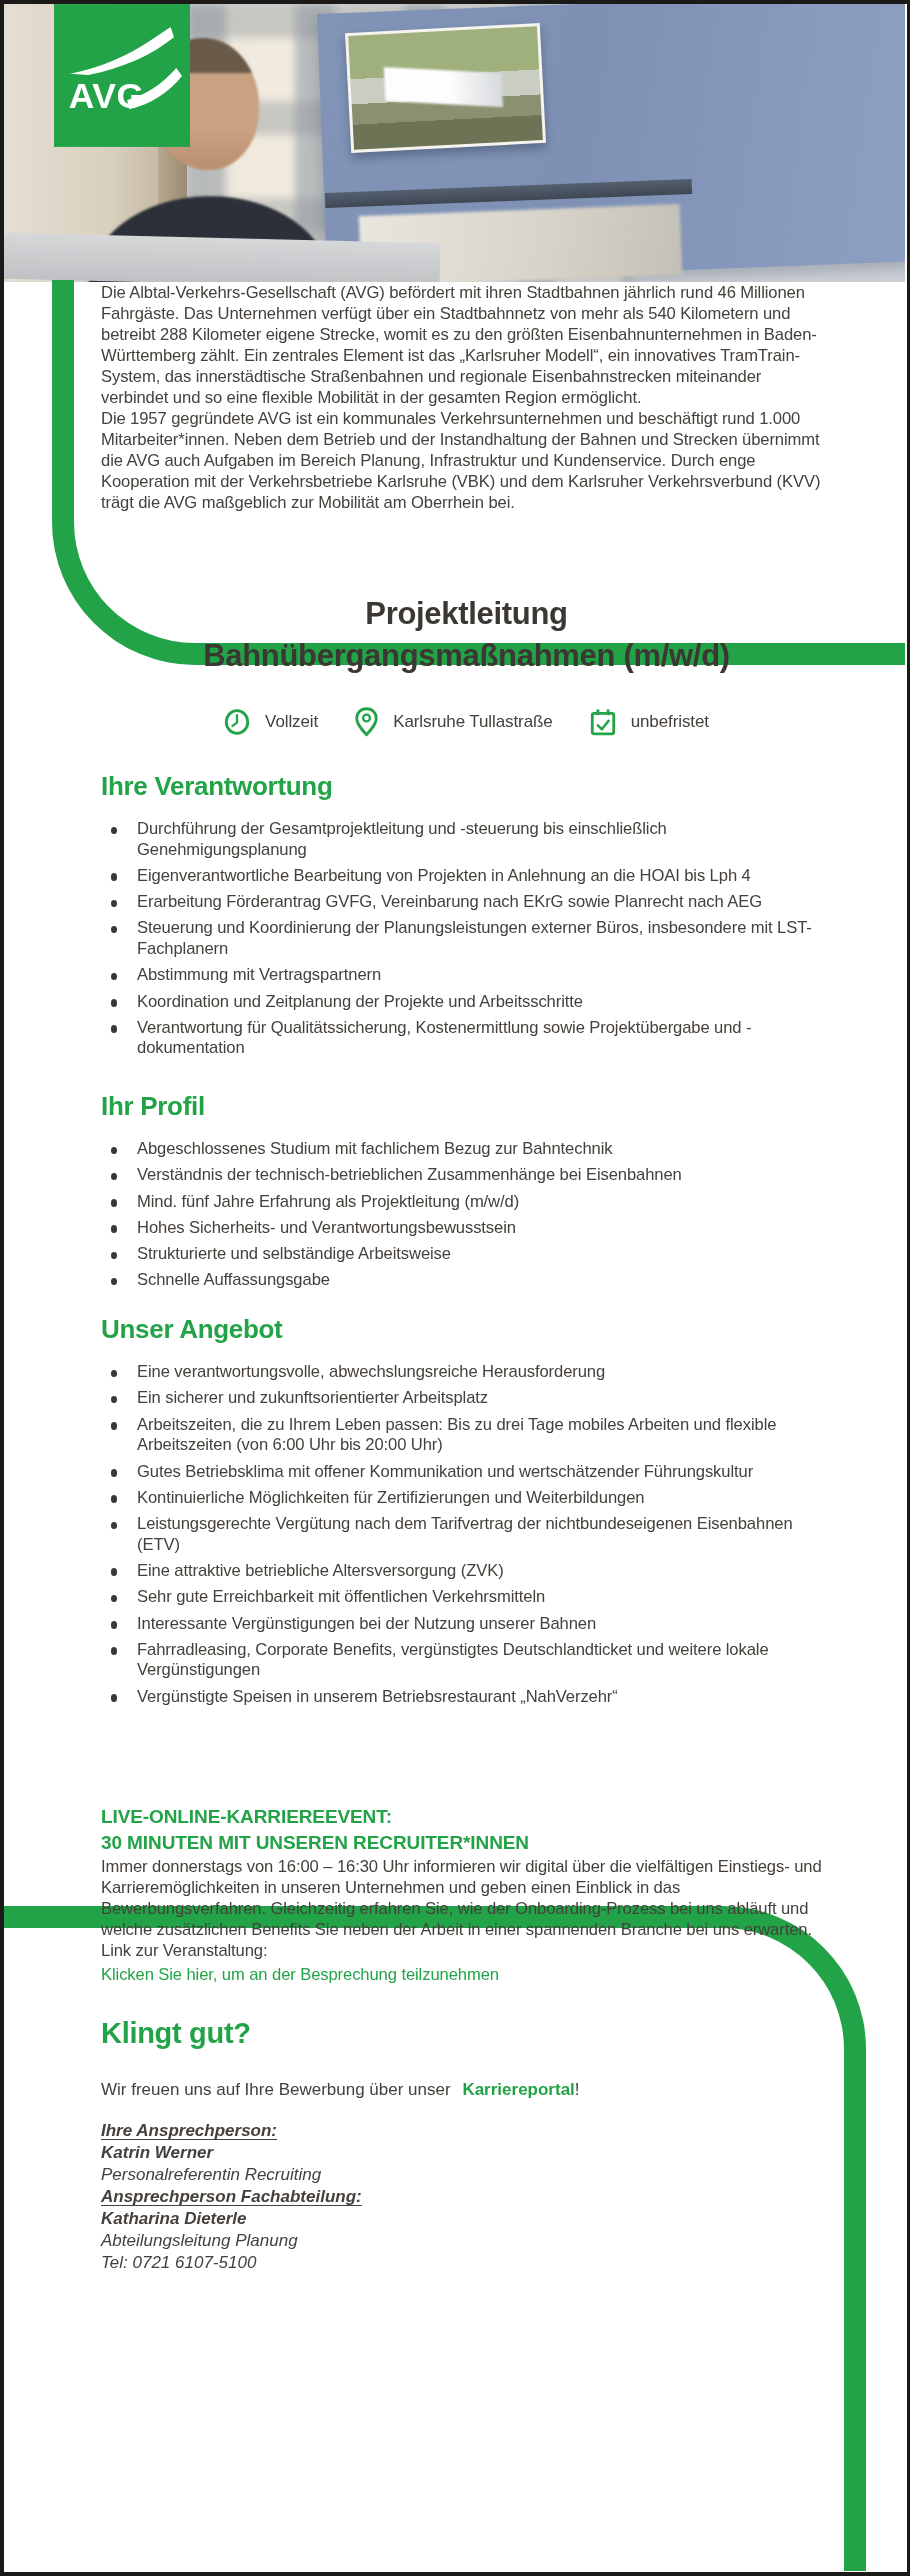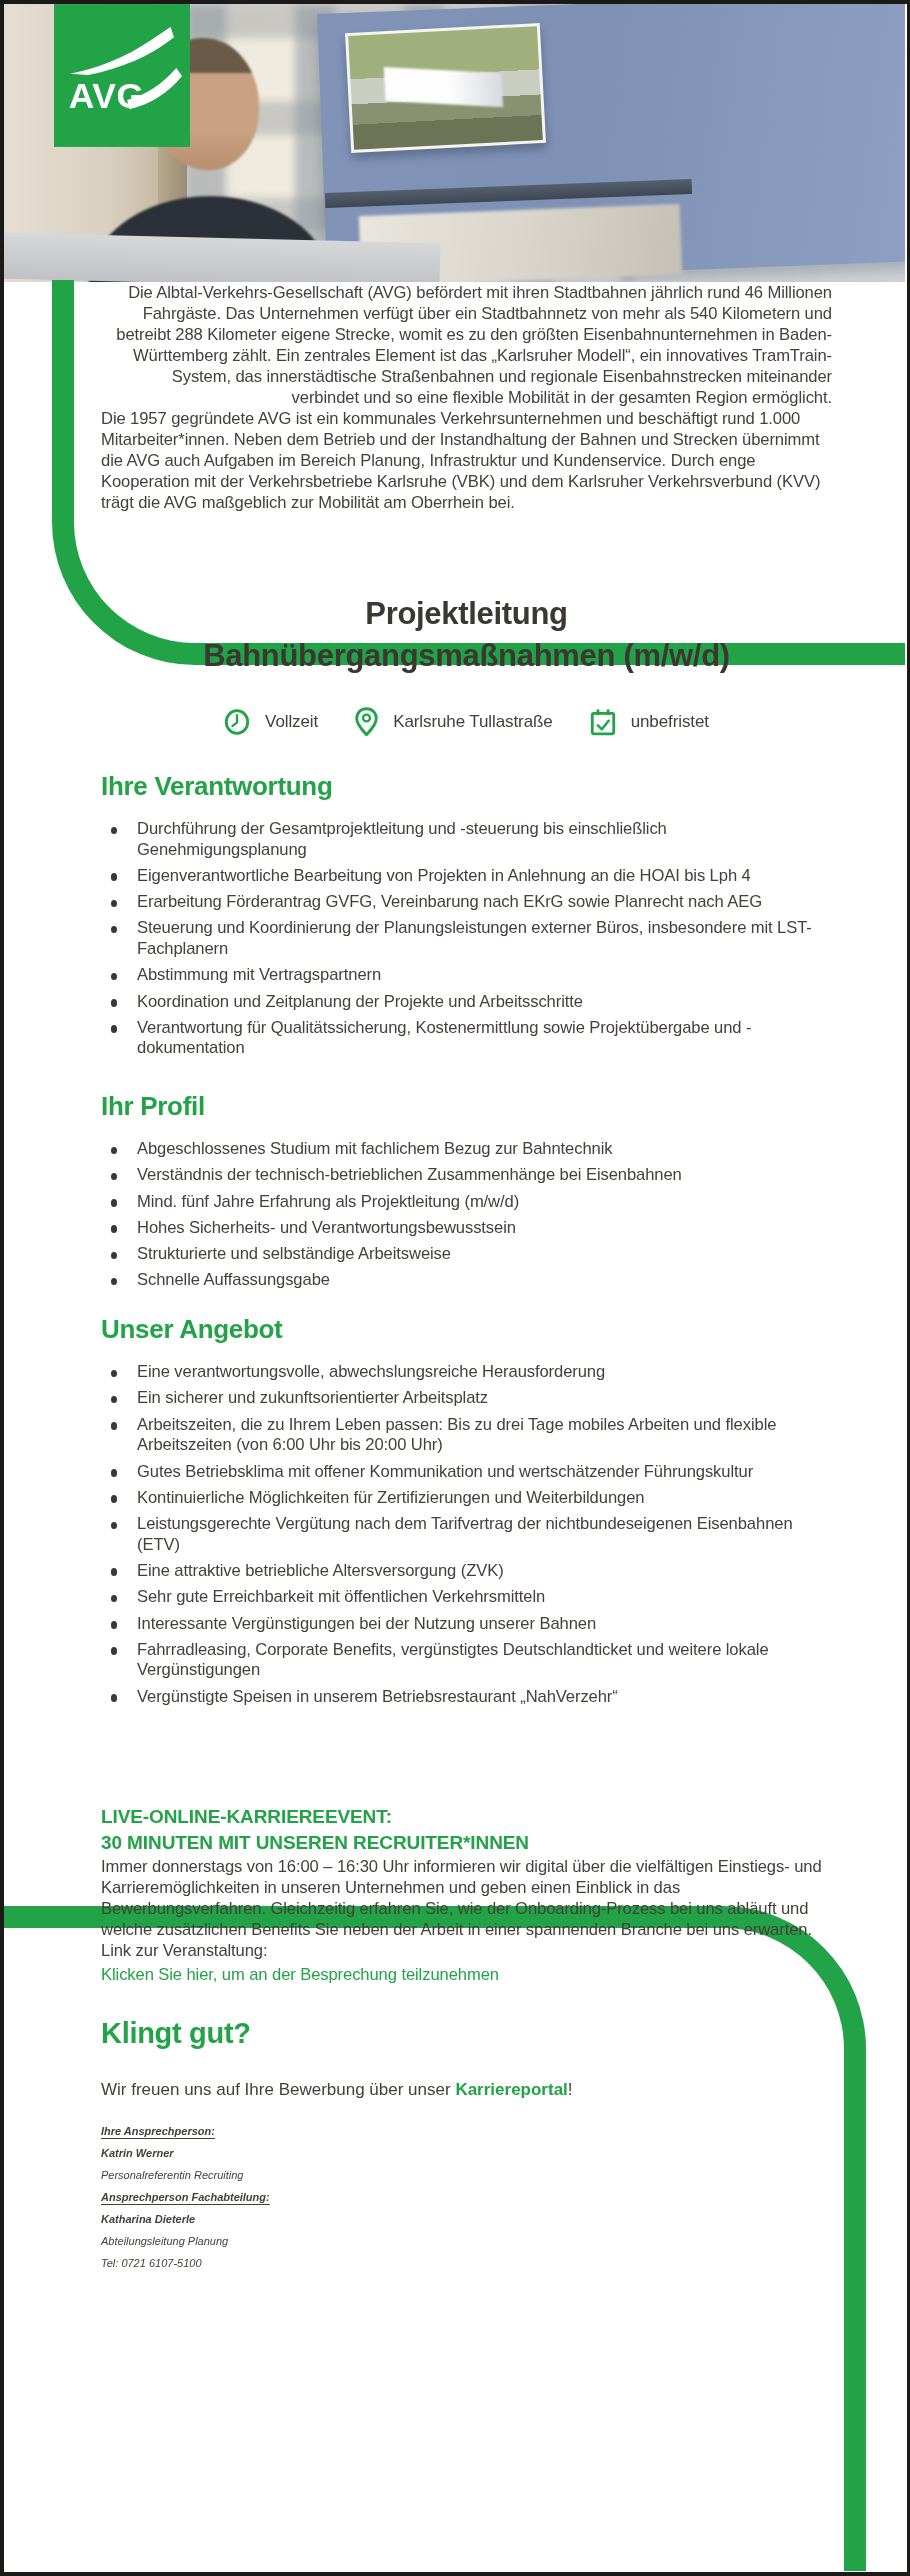--- a/index.html
+++ b/index.html
@@ -56,21 +56,21 @@
     border-left:22px solid var(--green);border-bottom:22px solid var(--green);
     border-bottom-left-radius:143px;z-index:0;}
   .divider2{position:absolute;left:0;top:1902px;width:862px;height:665px;box-sizing:border-box;
     border-top:22px solid var(--green);border-right:22px solid var(--green);
     border-top-right-radius:143px;z-index:0;}
 
   
   :root{--green:#23a347;--ink:#45403b;--ink-dark:#3b3733;}
   .content{position:relative;z-index:2;padding:0 73px 0 97px;}
   p.body{font-size:16.6px;line-height:21px;letter-spacing:-0.1px;margin:0;color:var(--ink);}
-  .p1{margin-top:23px;text-align:right;}
+  .p1{margin-top:23px;}
   .p2{margin-top:24px;}
 
   h1.jobtitle{margin:80px 0 0 0;text-align:center;color:var(--ink-dark);
     font-size:31px;line-height:42px;letter-spacing:-0.3px;font-weight:700;}
   .meta{margin-top:30px;display:flex;justify-content:center;align-items:center;gap:37px;}
   .meta .item{display:flex;align-items:center;gap:15px;font-size:17px;color:var(--ink);letter-spacing:-0.1px;}
   .meta svg{display:block;}
 
   h2.sec{color:var(--green);font-size:26px;line-height:31px;font-weight:700;letter-spacing:-0.3px;margin:0;}
   #sec-verantwortung{margin-top:34px;}
@@ -83,23 +83,23 @@
     border-radius:50%;background:#3b3733;}
 
   .event-head{margin-top:97px;color:var(--green);font-size:19px;line-height:26px;
     font-weight:700;letter-spacing:-0.1px;}
   .event-body{margin-top:25px;max-width:746px;}
   .link-label{margin-top:25px;}
   a.event-link{display:inline-block;margin-top:3.4px;color:var(--green);font-size:16.6px;
     letter-spacing:-0.1px;text-decoration:none;}
   h2.klingt{margin-top:32px;color:var(--green);font-size:29px;font-weight:700;letter-spacing:-0.3px;}
   .closing{margin-top:30px;font-size:17px;color:var(--ink);}
-  .closing a{color:var(--green);font-weight:700;text-decoration:none;}
-
-  .contact{margin-top:20.6px;font-size:11px;line-height:22px;font-style:italic;color:var(--ink);}
+  .closing a{color:var(--green);font-weight:700;text-decoration:none;margin-left:7px;}
+
+  .contact{margin-top:20.6px;font-size:17px;line-height:22px;font-style:italic;color:var(--ink);}
   .contact .c-head{font-weight:700;text-decoration:underline;text-underline-offset:3.4px;}
   .contact .c-name{font-weight:700;}
 </style>
 </head>
 <body>
 
 <div class="frame">
   <div class="page">
 
     <div class="photo">

